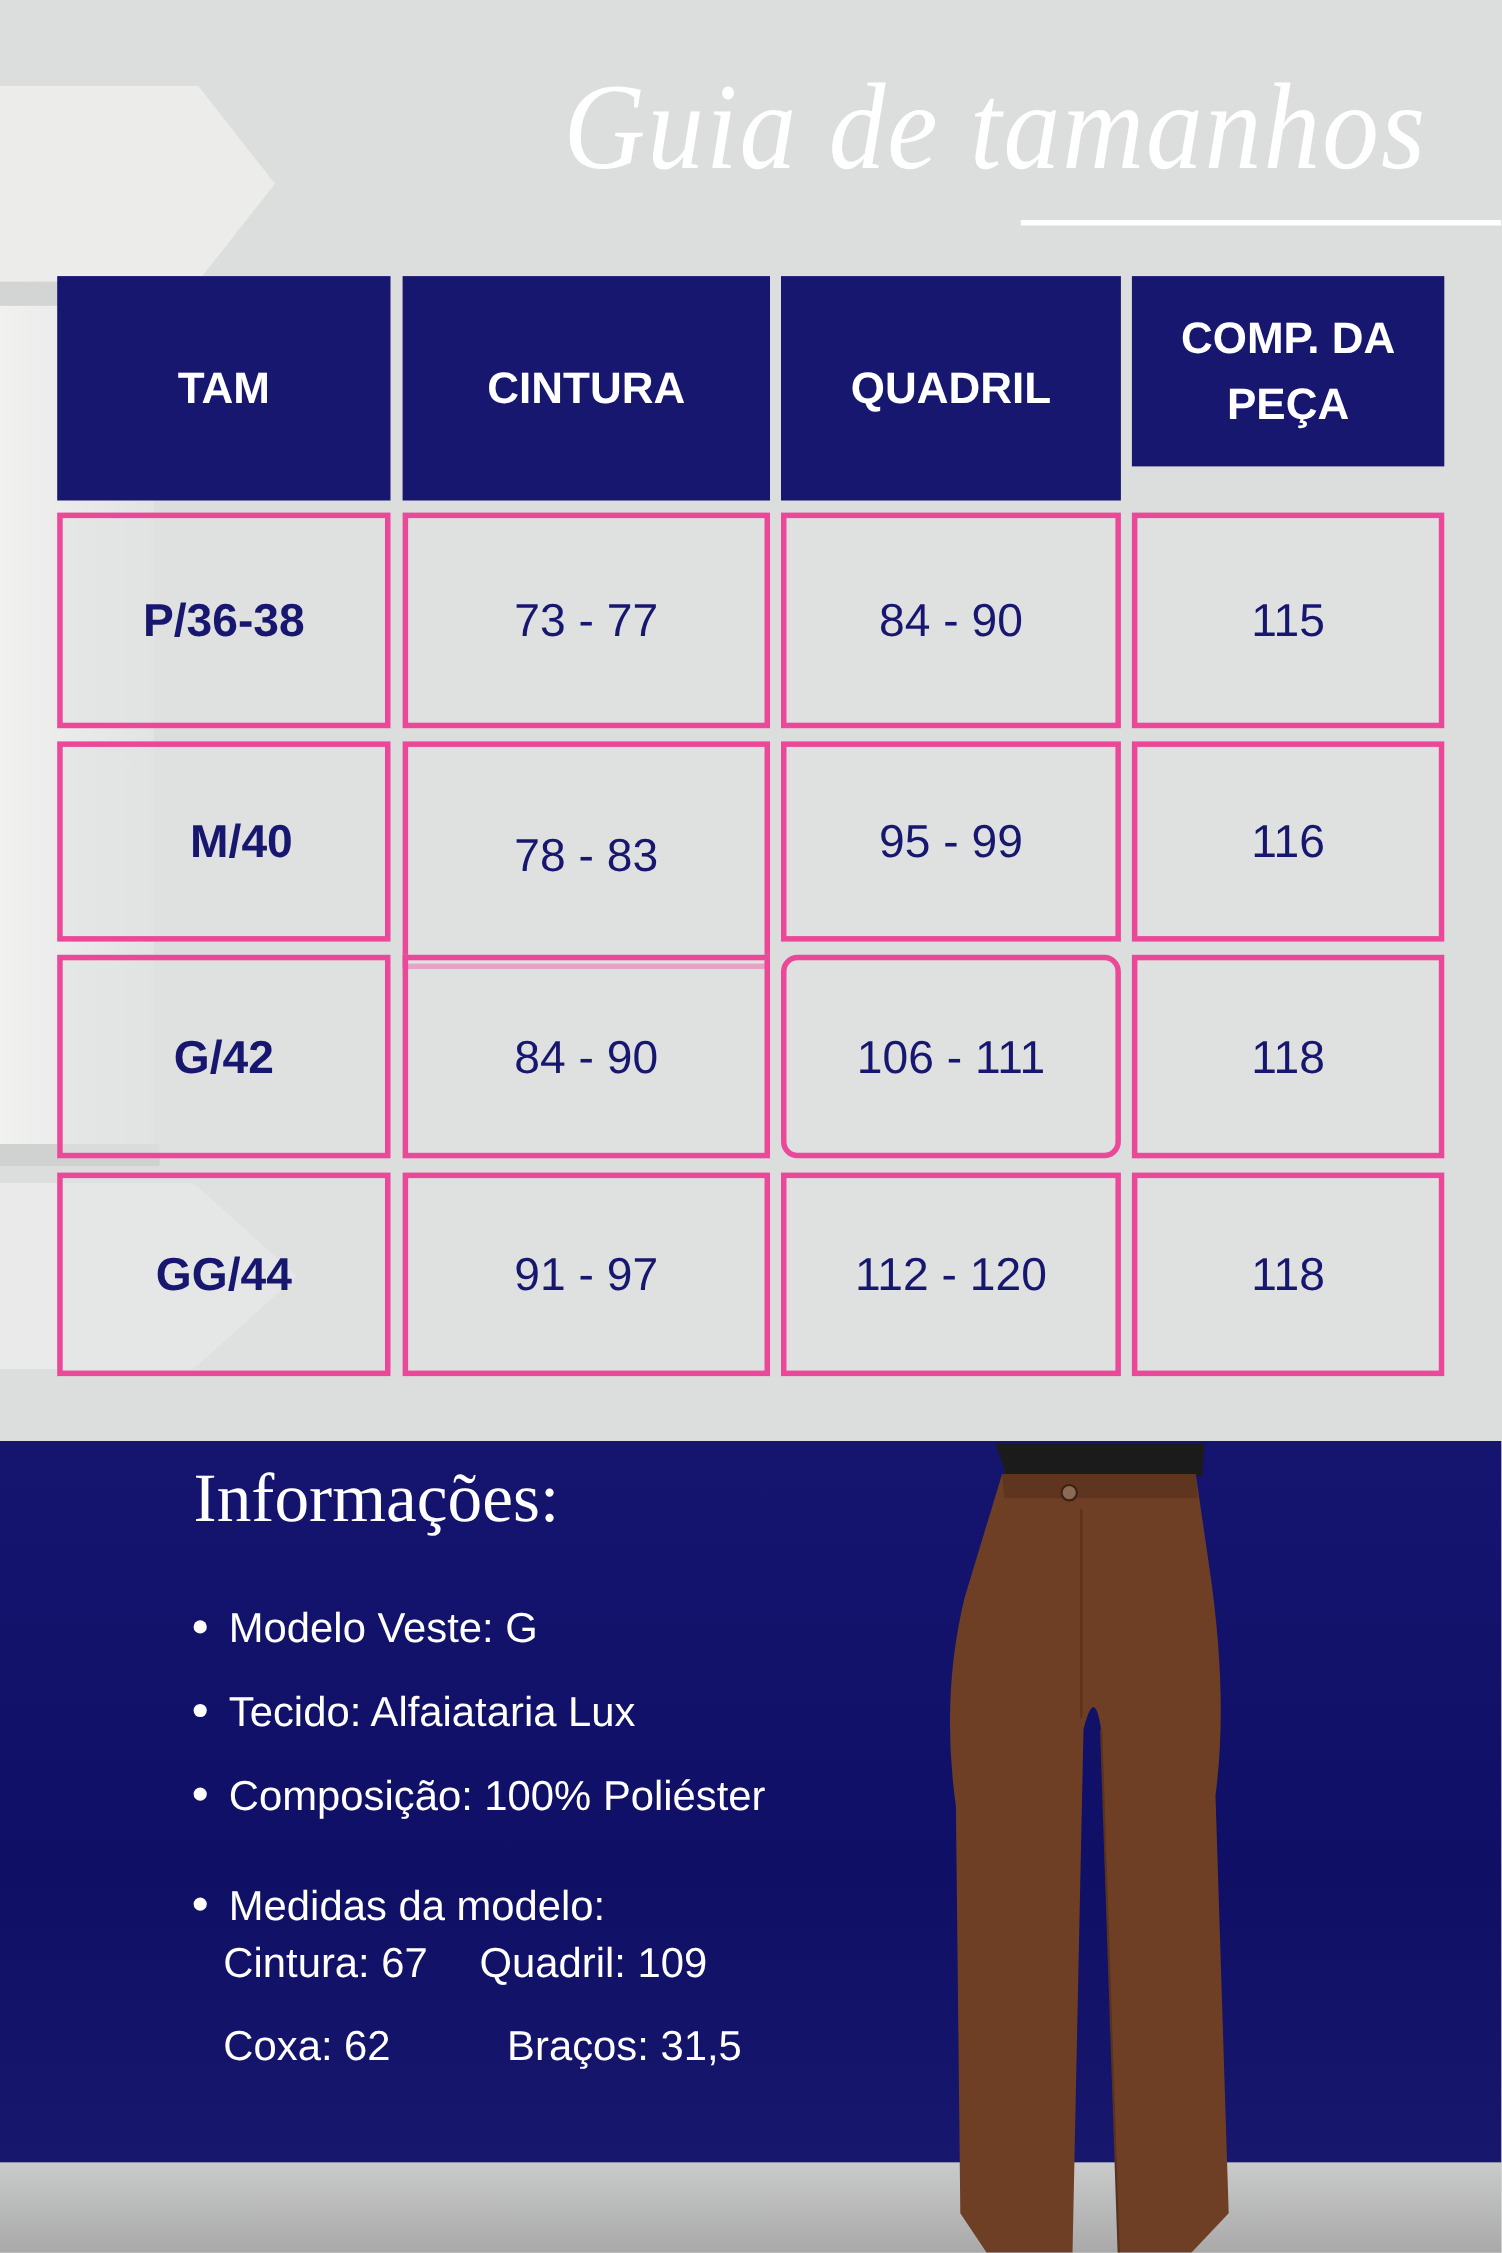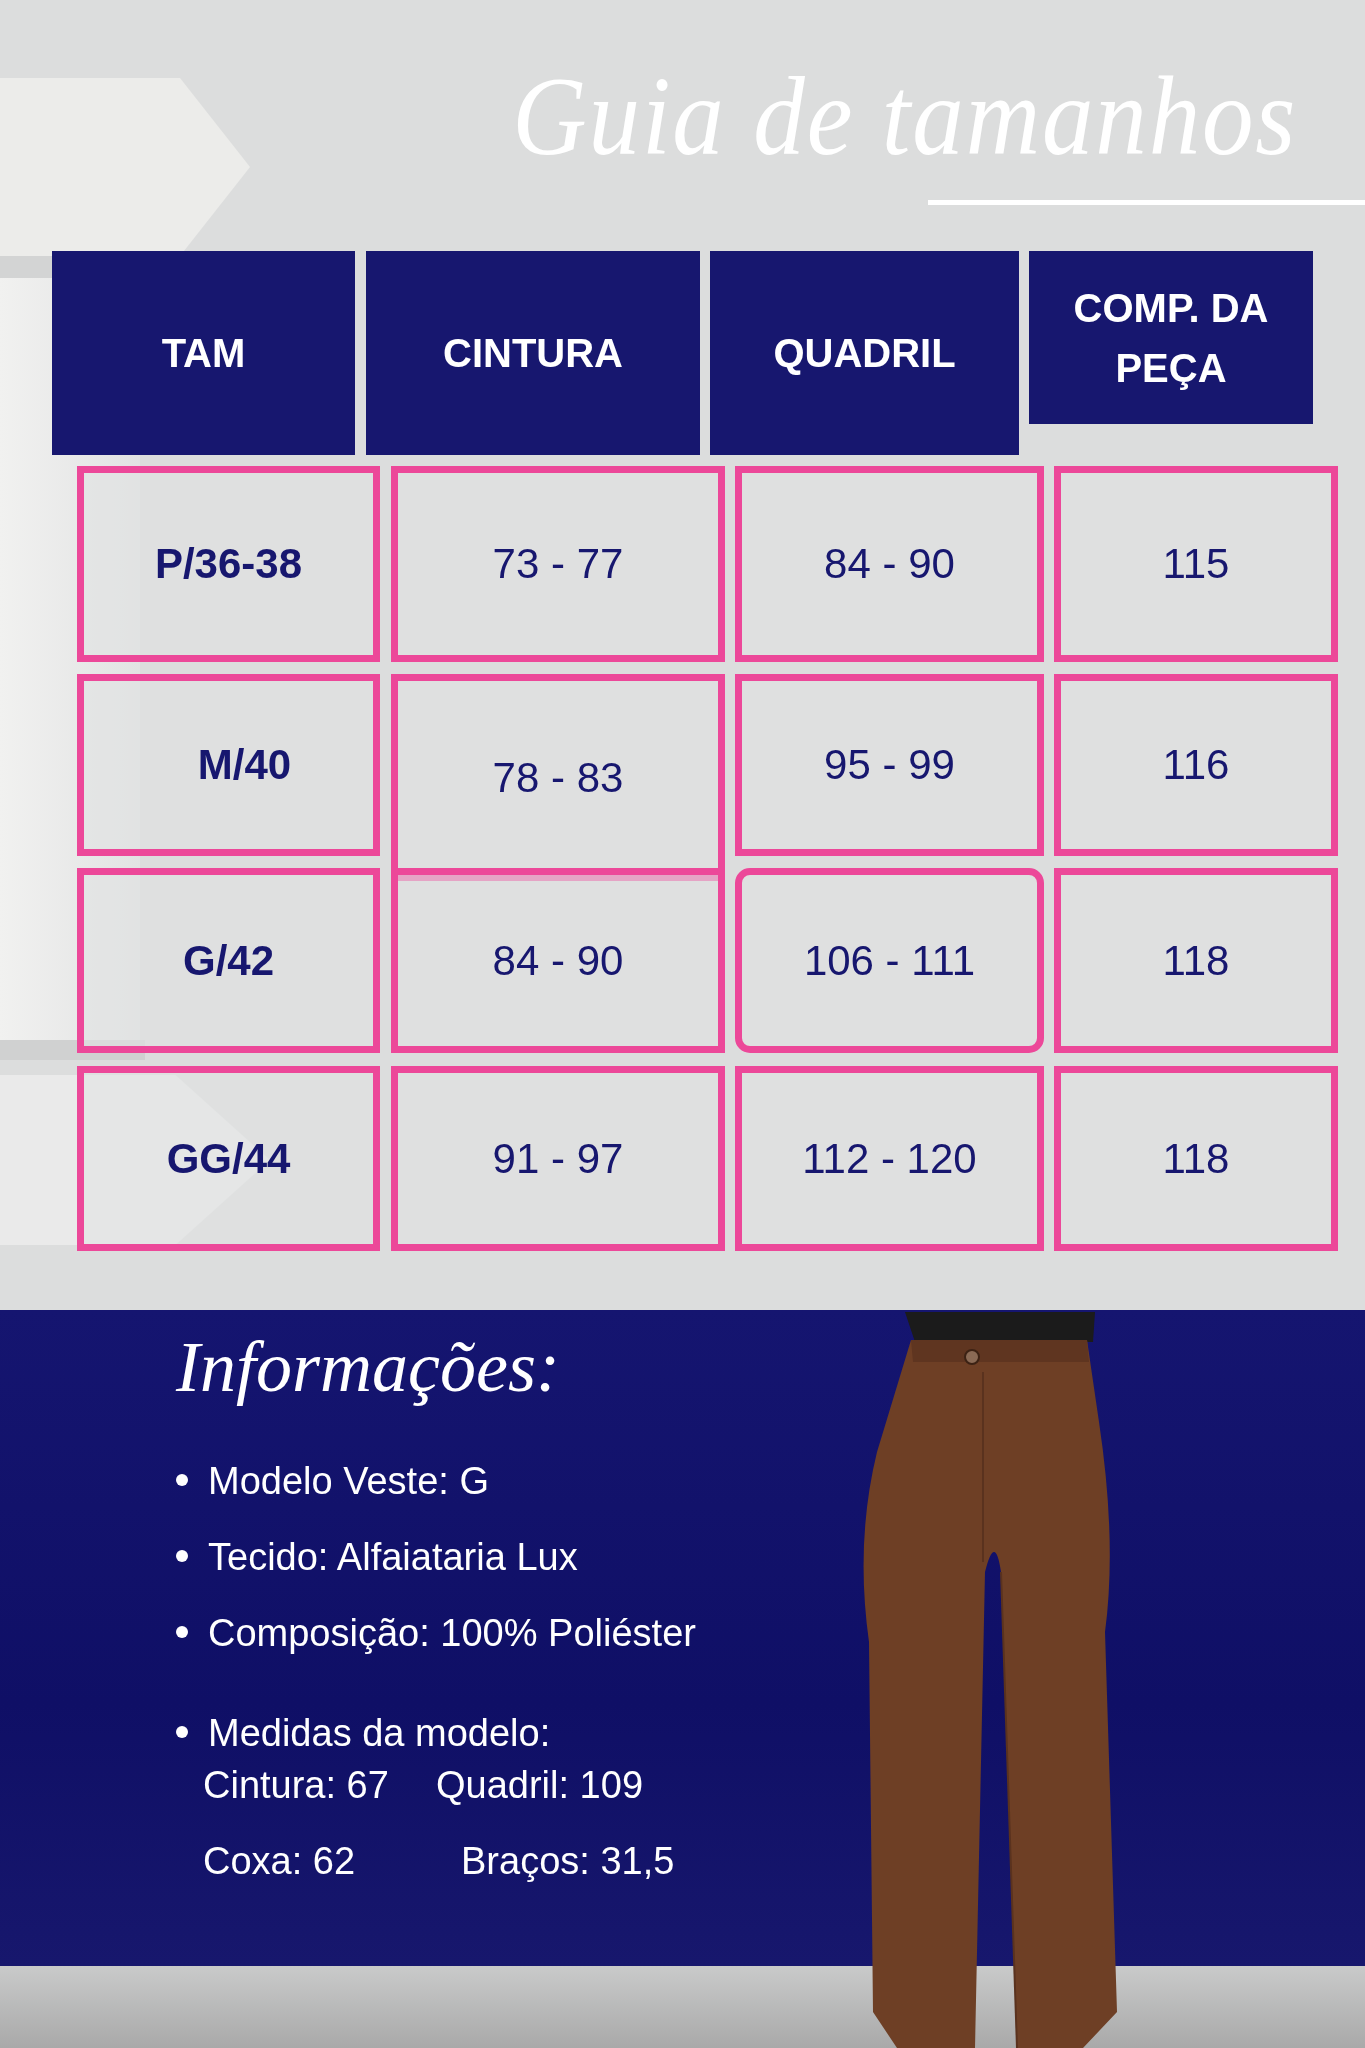--- a/index.html
+++ b/index.html
@@ -20,32 +20,32 @@
   .title {
     position: absolute; right: 68px; top: 52px;
     font-family: "Liberation Serif", serif; font-style: italic;
     font-size: 112px; color: #ffffff; letter-spacing: 2px;
     transform: scaleX(0.92); transform-origin: right center;
   }
   .title-rule { position: absolute; left: 928px; top: 200px; width: 437px; height: 5px; background: #ffffff; }
 
   .cell { position: absolute; box-sizing: border-box; display: flex; align-items: center; justify-content: center; text-align: center; }
   .head { background: #17176f; color: #ffffff; font-weight: bold; font-size: 40px; line-height: 1.5; }
-  .body-cell { border: 7px solid #ec4899; background: rgba(225,226,226,0.6); color: #17176f; font-size: 42px; margin-left: 25px; }
+  .body-cell { border: 5px solid #ec4899; background: rgba(225,226,226,0.6); color: #17176f; font-size: 42px; }
   .body-cell.size { font-weight: bold; }
 
   .info-band {
     position: absolute; left: 0; top: 1310px; width: 1365px; height: 656px;
     background: linear-gradient(180deg, #151570 0%, #0f0f66 60%, #17176d 100%);
   }
   .bottom-strip { position: absolute; left: 0; top: 1966px; width: 1365px; height: 82px; background: linear-gradient(180deg,#c9caca,#a9a9a9); }
   .info-title {
     position: absolute; left: 176px; top: 1326px;
-    font-family: "Liberation Serif", serif; font-style: italic;
-    font-size: 72px; color: #ffffff;
+    font-family: "Liberation Serif", serif; 
+    font-size: 63px; color: #ffffff;
   }
   .info-line { position: absolute; color: #ffffff; font-size: 38px; white-space: nowrap; }
   .info-line b { font-weight: normal; }
   .bullet { display: inline-block; width: 12px; height: 12px; border-radius: 50%; background: #fff; margin-right: 20px; vertical-align: middle; position: relative; top: -4px; }
 
   .pants { position: absolute; left: 855px; top: 1312px; width: 275px; height: 736px; }
 </style>
 </head>
 <body>
 

